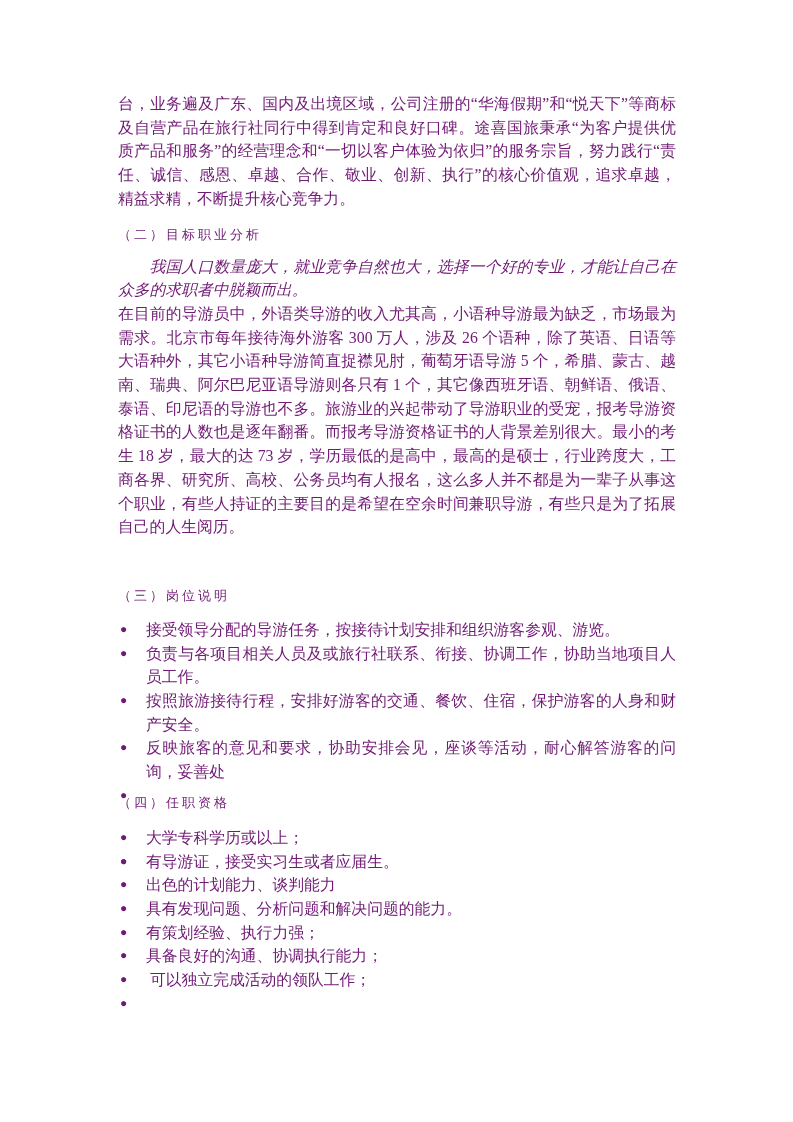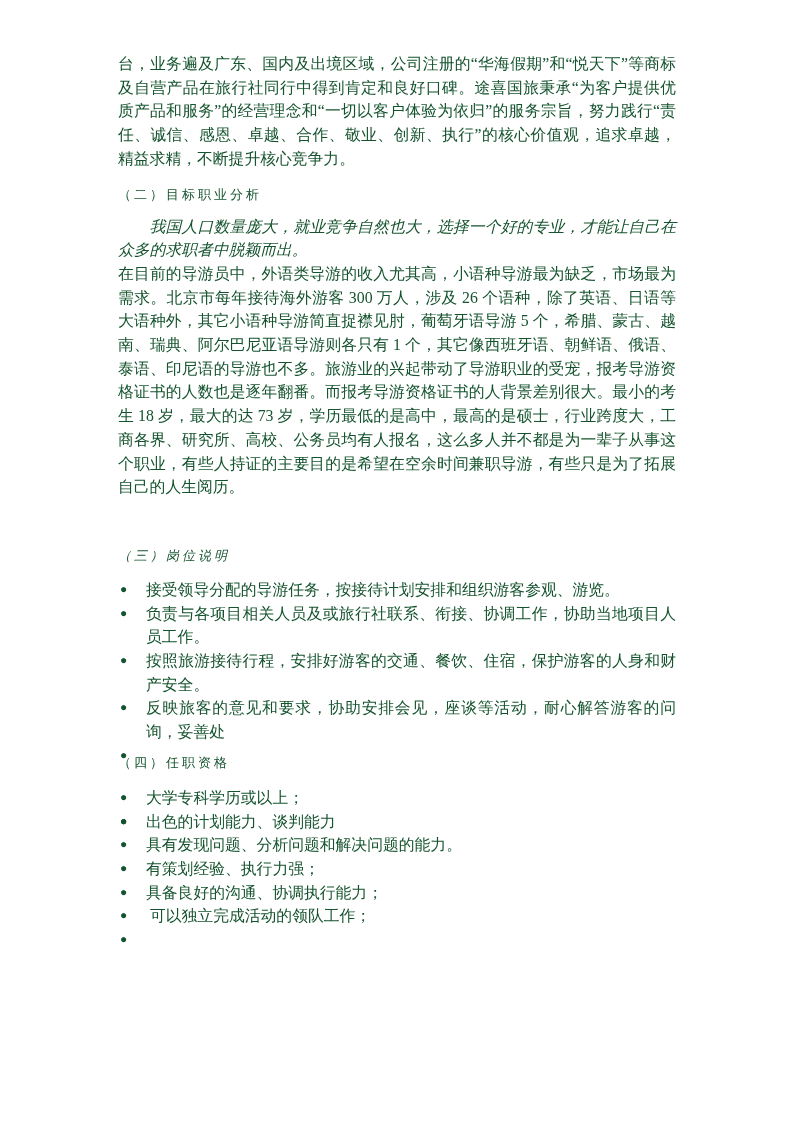--- a/index.html
+++ b/index.html
@@ -6,23 +6,23 @@
     margin: 0;
     padding: 0;
     background: #ffffff;
   }
   .page {
     position: relative;
     width: 793px;
     height: 1122px;
     box-sizing: border-box;
     margin: 0 auto;
-    padding: 52px 117px 0 118px;
+    padding: 92px 117px 0 118px;
     background: #ffffff;
-    color: #14532d;
+    color: #701a75;
     font-family: "Liberation Serif", "DejaVu Serif", serif;
     font-size: 15.8px;
     line-height: 23.7px;
     overflow: hidden;
   }
   .para {
     margin: 0;
     text-align: justify;
   }
   .para.indent {
@@ -30,21 +30,21 @@
     font-style: italic;
   }
   .heading {
     font-size: 13px;
     font-weight: 400;
     letter-spacing: 3px;
     line-height: 26px;
     margin: 11px 0 7px 0;
   }
   
-  .sections > .section:nth-child(2) > .heading { margin-top: 44px; margin-bottom: 9px; font-style: italic; }
+  .sections > .section:nth-child(2) > .heading { margin-top: 44px; margin-bottom: 9px; }
   .sections > .section:nth-child(3) > .heading { margin-top: 6px; margin-bottom: 10px; }
   .bullets {
     list-style: none;
     margin: 0;
     padding: 0;
   }
   .bullet-item {
     position: relative;
     padding-left: 28px;
     text-align: justify;
@@ -79,21 +79,21 @@
           <li class="bullet-item"><span class="dot">●</span><span class="bullet-text">按照旅游接待行程，安排好游客的交通、餐饮、住宿，保护游客的人身和财产安全。</span></li>
           <li class="bullet-item"><span class="dot">●</span><span class="bullet-text">反映旅客的意见和要求，协助安排会见，座谈等活动，耐心解答游客的问询，妥善处</span></li>
           <li class="bullet-item"><span class="dot">●</span></li>
         </ul>
       </section>
       <section class="section">
         <h2 class="heading">（四）任职资格</h2>
         <ul class="bullets">
           <li class="bullet-item"><span class="dot">●</span><span class="bullet-text">大学专科学历或以上；</span></li>
           <li class="bullet-item"><span class="dot">●</span></li>
-          <li class="bullet-item"><span class="dot">●</span></li>
+          <li class="bullet-item"><span class="dot">●</span><span class="bullet-text">有导游证，接受实习生或者应届生。</span></li>
           <li class="bullet-item"><span class="dot">●</span><span class="bullet-text">出色的计划能力、谈判能力</span></li>
           <li class="bullet-item"><span class="dot">●</span><span class="bullet-text">具有发现问题、分析问题和解决问题的能力。</span></li>
           <li class="bullet-item"><span class="dot">●</span><span class="bullet-text">有策划经验、执行力强；</span></li>
           <li class="bullet-item"><span class="dot">●</span><span class="bullet-text">具备良好的沟通、协调执行能力；</span></li>
           <li class="bullet-item"><span class="dot">●</span><span class="bullet-text"> 可以独立完成活动的领队工作；</span></li>
           <li class="bullet-item"><span class="dot">●</span></li>
         </ul>
       </section>
     </div>
 </div>

